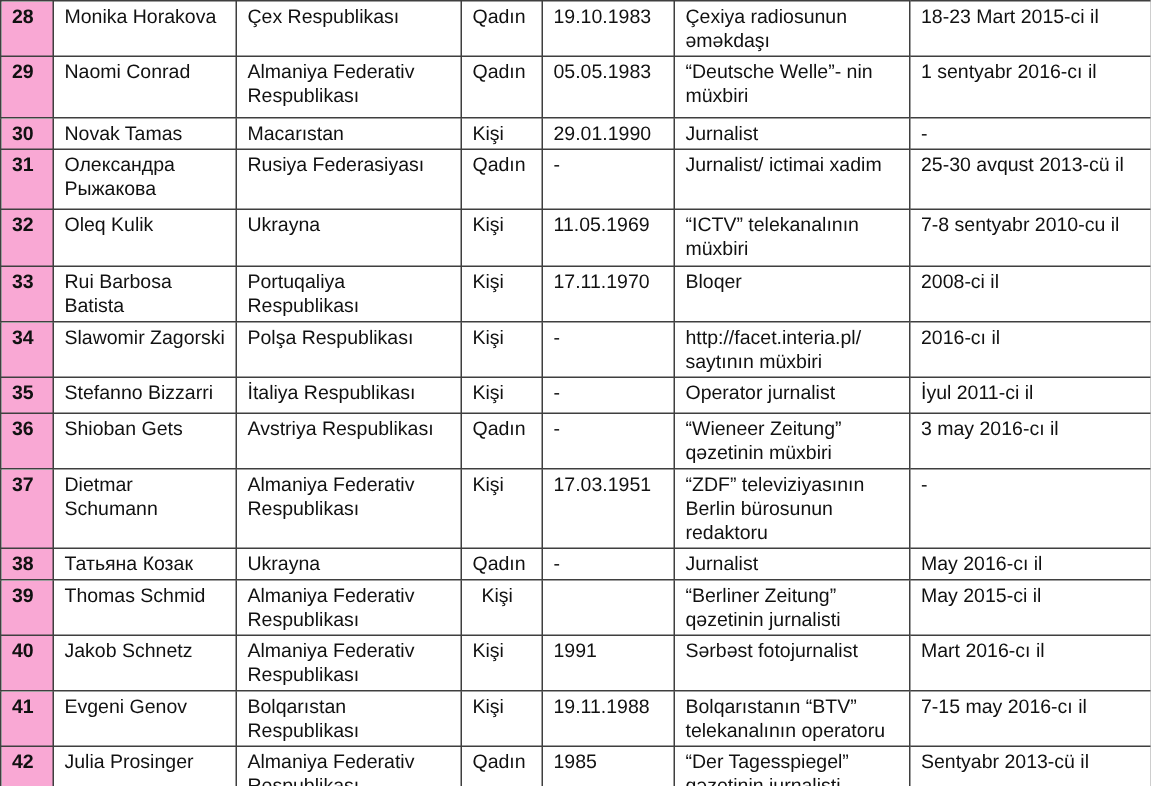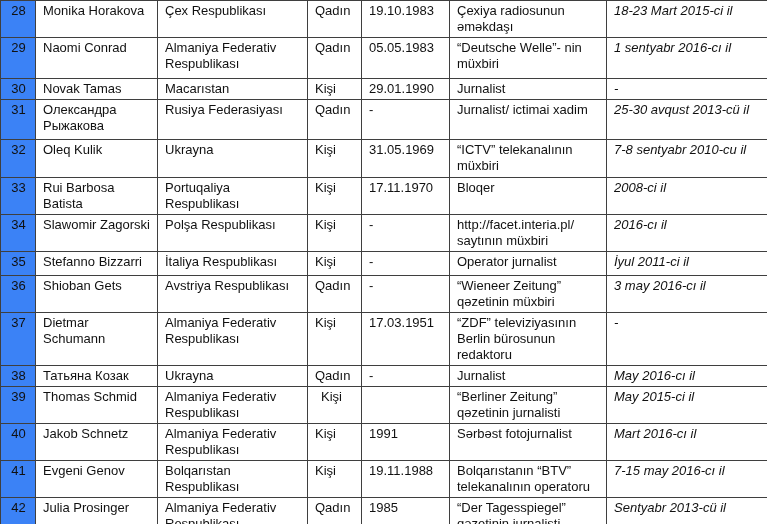--- a/index.html
+++ b/index.html
@@ -30,27 +30,27 @@
   
   col.w-no        { width: 35px; }
   col.w-name      { width: 122px; }
   col.w-country   { width: 150px; }
   col.w-gender    { width: 54px; }
   col.w-birth     { width: 88px; }
   col.w-occupation{ width: 157px; }
   col.w-period    { width: 161px; }
 
   td.c-no {
-    text-align: center;
     vertical-align: middle;
     padding: 0 2px;
-    background: #3b82f6;
+    background: #f9a8d4;
+    font-weight: bold;
   }
   td.c-gender  { padding-left: 7px; }
-  td.c-period  { padding-left: 8px; padding-right: 18px; font-style: italic; }
+  td.c-period  { padding-left: 8px; padding-right: 18px; }
 
   
   tbody tr:nth-child(1)  { height: 37px; }
   tbody tr:nth-child(2)  { height: 41px; }
   tbody tr:nth-child(3)  { height: 16px; }
   tbody tr:nth-child(4)  { height: 40px; }
   tbody tr:nth-child(5)  { height: 38px; }
   tbody tr:nth-child(6)  { height: 27px; }
   tbody tr:nth-child(7)  { height: 30px; padding-left: 20px; }
   tbody tr:nth-child(8)  { height: 24px; padding-left: 16px; }
@@ -118,21 +118,21 @@
     <td class="c-birth">-</td>
     <td class="c-occupation">Jurnalist/ ictimai xadim</td>
     <td class="c-period">25-30 avqust 2013-cü il</td>
   </tr>
 
   <tr>
     <td class="c-no">32</td>
     <td class="c-name">Oleq Kulik</td>
     <td class="c-country">Ukrayna</td>
     <td class="c-gender">Kişi</td>
-    <td class="c-birth">31.05.1969</td>
+    <td class="c-birth">11.05.1969</td>
     <td class="c-occupation">“ICTV” telekanalının müxbiri</td>
     <td class="c-period">7-8 sentyabr 2010-cu il</td>
   </tr>
 
   <tr>
     <td class="c-no">33</td>
     <td class="c-name">Rui Barbosa Batista</td>
     <td class="c-country">Portuqaliya Respublikası</td>
     <td class="c-gender">Kişi</td>
     <td class="c-birth">17.11.1970</td>

